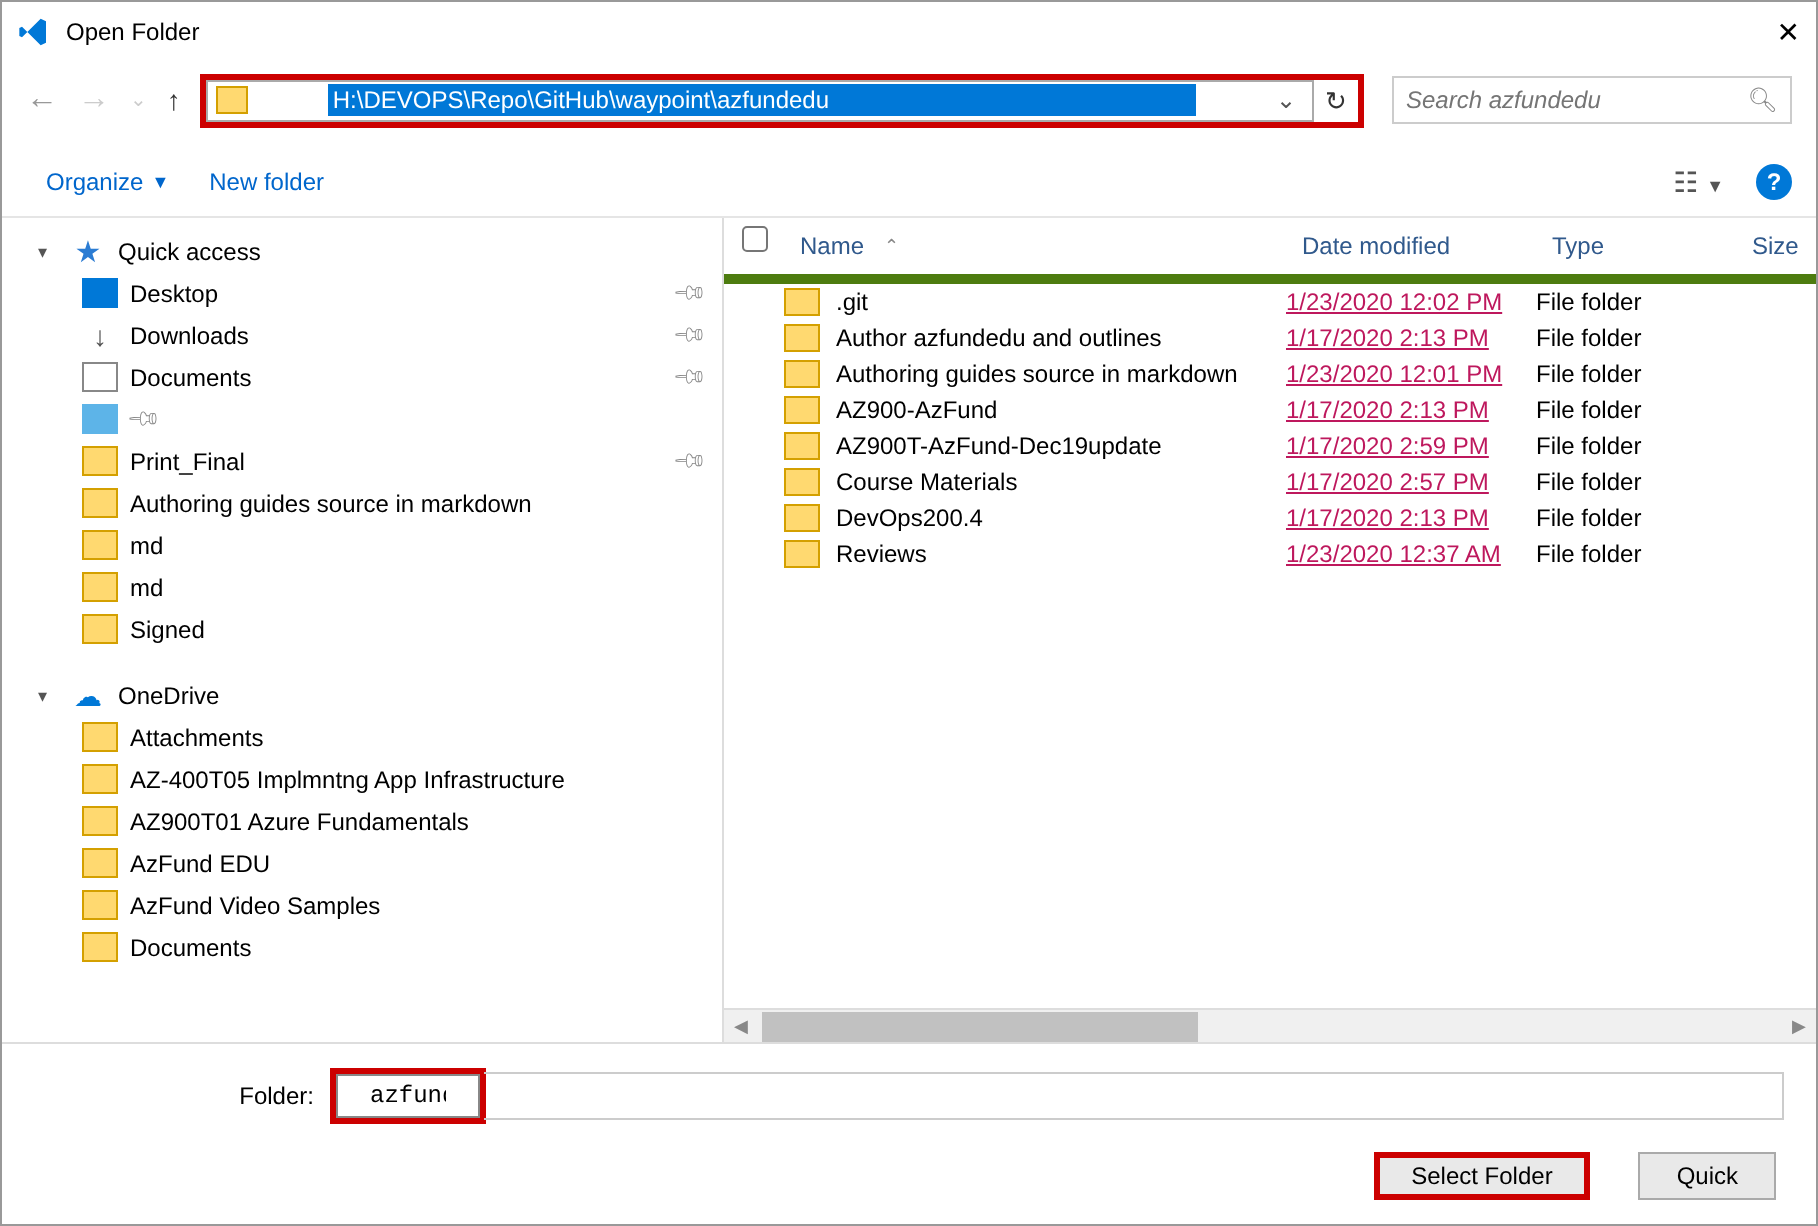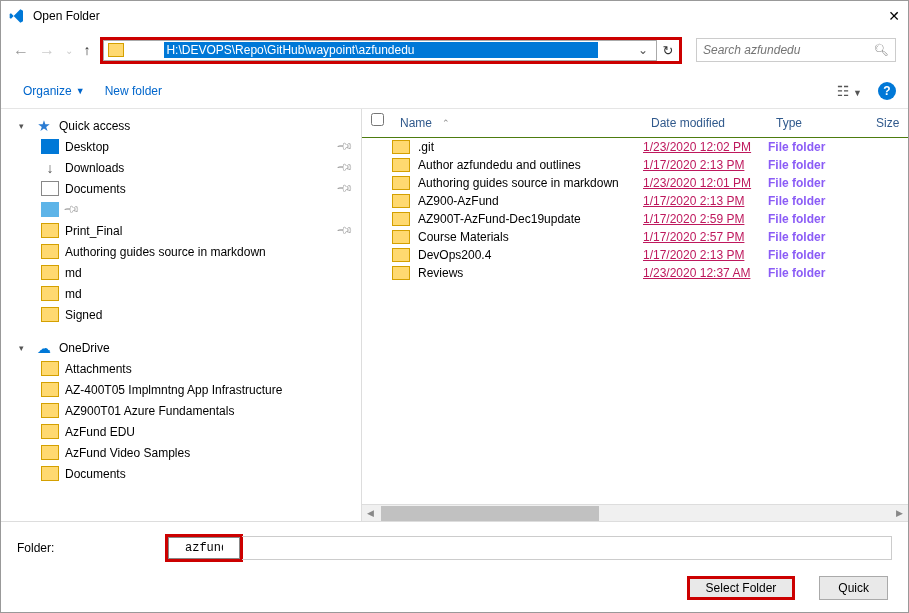--- a/index.html
+++ b/index.html
@@ -45,45 +45,45 @@
     .icon.star-ic { color: #2b7cd3; font-size: 15px; }
     .icon.desktop-ic { background: #0078d7; }
     .icon.down-ic { color: #555; font-size: 14px; }
     .icon.doc-ic { background: #fff; border: 1px solid #888; }
     .icon.pic-ic { background: #5db4e8; }
     .icon.cloud-ic { color: #0078d7; font-size: 14px; }
     
     .splitter { width: 1px; background: #ddd; }
     
     .content { flex: 1; display: flex; flex-direction: column; overflow: hidden; }
-    .col-headers { display: flex; border-bottom: 1px solid #4d7c0f; padding: 4px 0; }
+    .col-headers { display: flex; border-bottom: 5px solid #4d7c0f; padding: 4px 0; }
     .col-headers .chk { width: 30px; text-align: center; }
     .col-headers .col { color: #30598c; cursor: pointer; padding: 3px 8px; display: flex; align-items: center; gap: 10px;}
     .col-name { flex: 1; }
     .col-date { width: 125px; }
     .col-type { width: 100px; }
     .col-size { width: 40px; }
     .sort-ind { color: #888; font-size: 9px; }
     
     .file-list { flex: 1; overflow: auto; }
     .file-row { display: flex; padding: 2px 0; cursor: pointer; }
     .file-row .chk { width: 30px; }
     .file-row .icon { width: 18px; height: 14px; background: #ffd970; border: 1px solid #d4a000; margin-right: 6px; }
     .file-row .fname { flex: 1; padding-left: 2px; }
     .file-row .fdate { width: 125px; color: #be185d; text-decoration: underline; }
-    .file-row .ftype { width: 100px; color: #8b5cf6; font-weight: bold; }
+    .file-row .ftype { width: 100px; color: #000000; }
     .file-row .fsize { width: 40px; }
     
     .hscroll { height: 17px; background: #f0f0f0; border-top: 1px solid #ddd; display: flex; align-items: center; }
     .hscroll .arrow { width: 17px; text-align: center; color: #888; cursor: pointer; font-size: 9px;}
     .hscroll .thumb { height: 15px; background: #c1c1c1; width: 40%; margin-left: 2px; cursor: pointer;}
     
     .bottom-panel { border-top: 1px solid #ddd; padding: 12px 16px; display: flex; flex-direction: column; gap: 14px; }
     .folder-row { display: flex; align-items: center; gap: 8px; }
-    .folder-row .lbl { width: 140px; }
+    .folder-row .lbl { width: 140px; text-align: right; }
     .folder-input-wrap { flex: 1; display: flex; align-items: center; }
     .folder-input { border: 3px solid #c00; padding: 0; }
     .folder-input input { border: 1px solid #888; padding: 3px 16px; width: 72px; outline: none; font-family: Liberation Mono, monospace; }
     .folder-input-rest { flex: 1; border: 1px solid #ccc; border-left: none; height: 24px; margin-left: -1px; }
     .buttons-row { display: flex; justify-content: flex-end; gap: 24px; padding-right: 4px; }
     .btn { padding: 4px 18px; border: 1px solid #aaa; background: #e9e9e9; cursor: pointer; }
     .btn.primary-highlight { border: 3px solid #c00; padding: 2px 16px; }
     
     input[type="checkbox"] { cursor: pointer; }
   </style>

